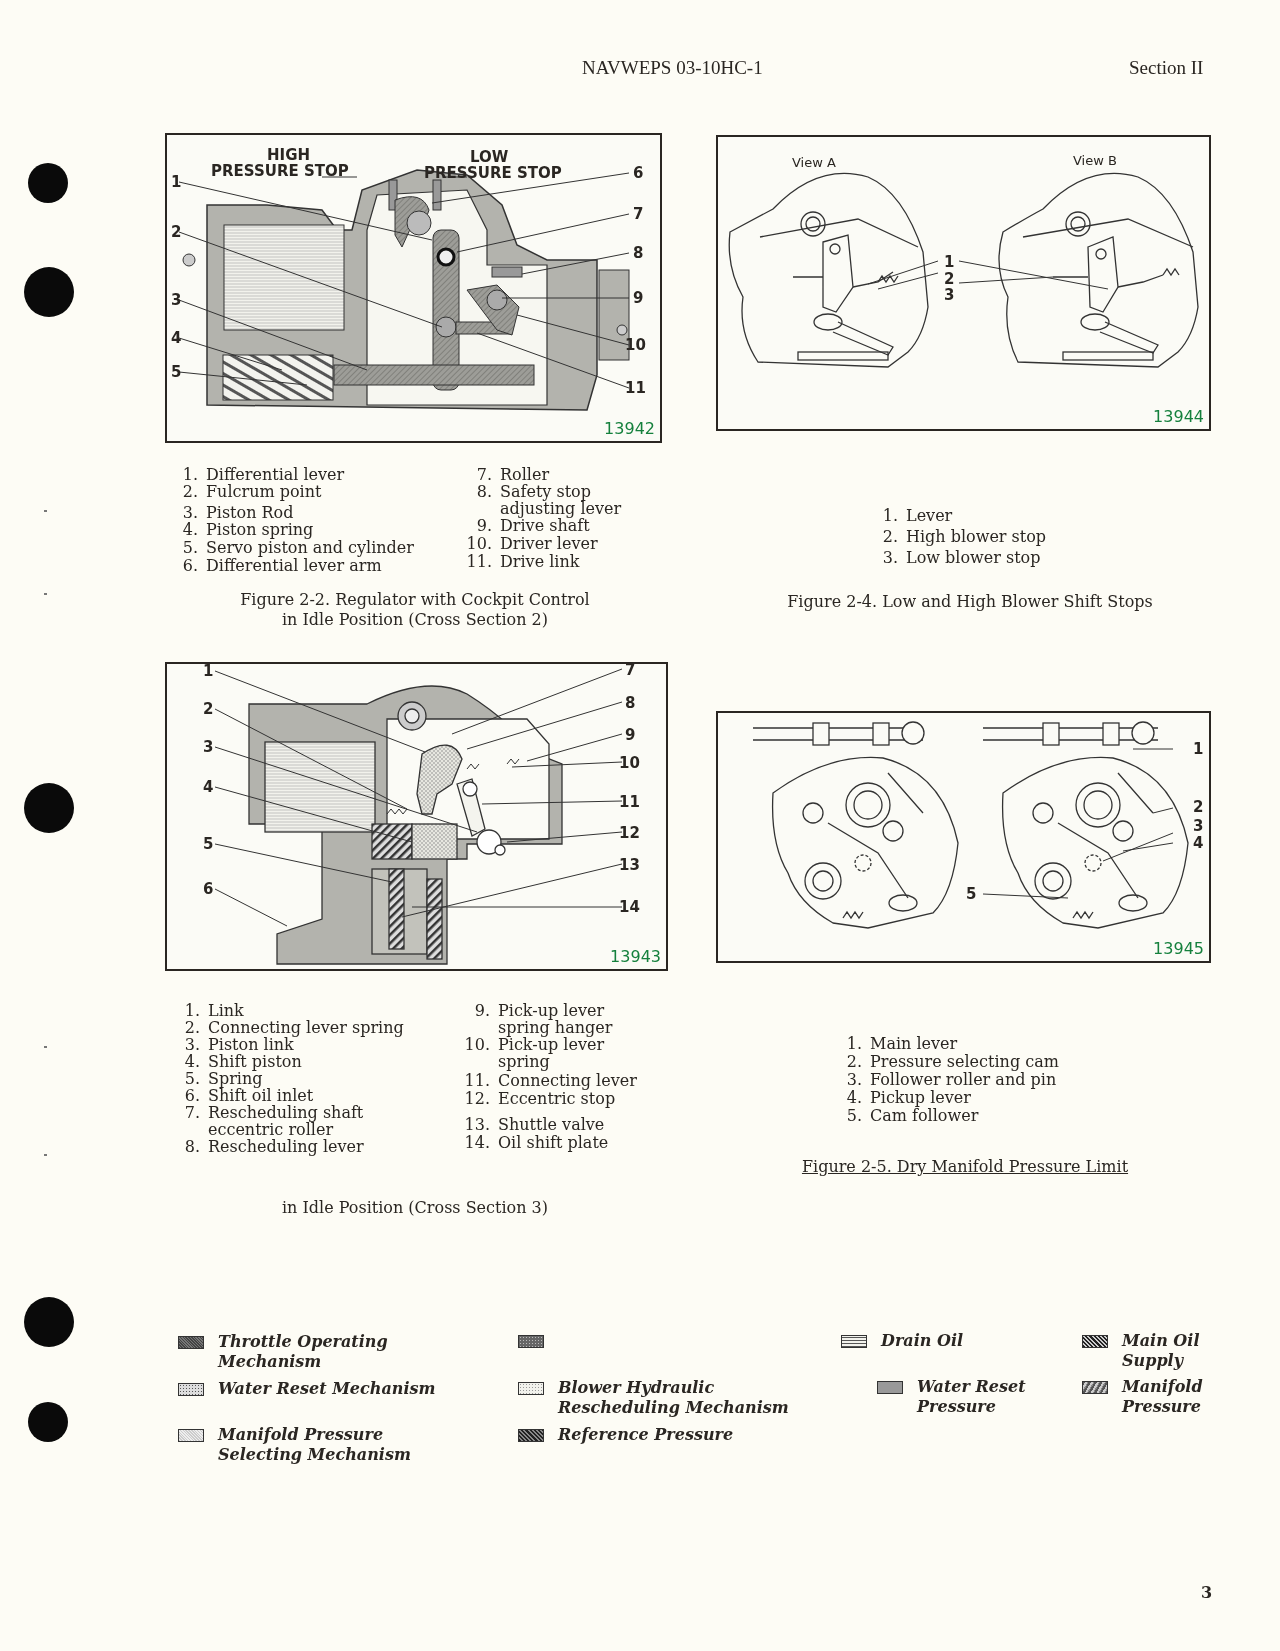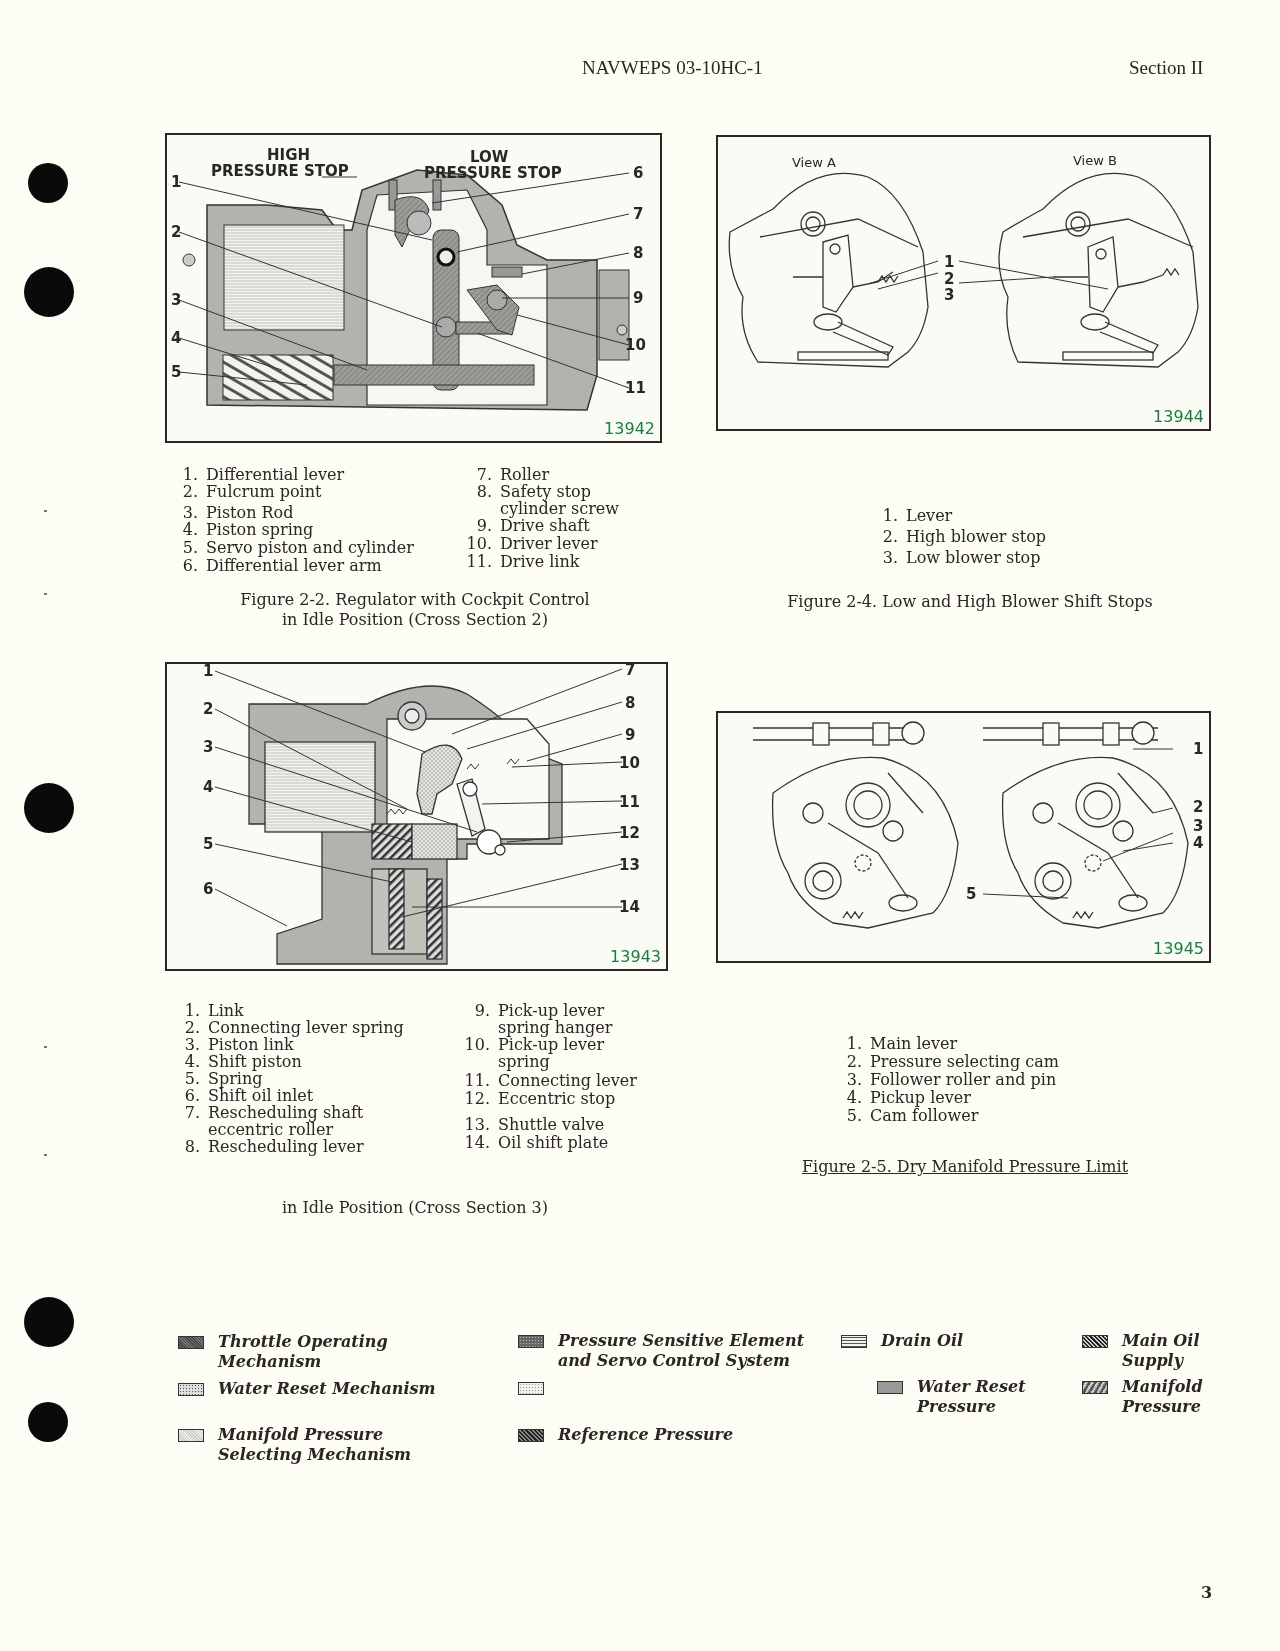--- a/index.html
+++ b/index.html
@@ -149,21 +149,21 @@
   <div class="row">
       <span class="num" style="width:34px">7.</span>
       <span>Roller</span>
     </div>
   <div class="row">
       <span class="num" style="width:34px">8.</span>
       <span>Safety stop</span>
     </div>
   <div class="row">
       <span class="num" style="width:34px"></span>
-      <span>cylinder screw</span>
+      <span>adjusting lever</span>
     </div>
   <div class="row">
       <span class="num" style="width:34px">9.</span>
       <span>Drive shaft</span>
     </div>
   <div class="row" style="margin-top:1px">
       <span class="num" style="width:34px">10.</span>
       <span>Driver lever</span>
     </div>
   <div class="row" style="margin-top:1px">
@@ -474,27 +474,27 @@
 <div class="key" style="left:178px;top:1425px;">
   <span class="swatch" style="background:repeating-linear-gradient(45deg,#ccc 0 1px,#eee 1px 2px);"></span>
   <div>
       <div>Manifold Pressure</div>
       <div>Selecting Mechanism</div>
     </div>
 </div>
 
 <div class="key" style="left:518px;top:1331px;">
   <span class="swatch" style="background:radial-gradient(#bbb 30%,#666 40%) 0 0/3px 3px;"></span>
-  <div>
-      <div>Pressure Sensitive Element</div>
-      <div>and Servo Control System</div>
-    </div>
 </div>
 <div class="key" style="left:518px;top:1378px;">
   <span class="swatch" style="background:radial-gradient(#999 25%,#f2f2ec 30%) 0 0/3px 3px;"></span>
+  <div>
+      <div>Blower Hydraulic</div>
+      <div>Rescheduling Mechanism</div>
+    </div>
 </div>
 <div class="key" style="left:518px;top:1425px;">
   <span class="swatch" style="background:repeating-linear-gradient(45deg,#222 0 1.5px,#888 1.5px 3px);"></span>
   <div>
       <div>Reference Pressure</div>
     </div>
 </div>
 
 <div class="key" style="left:841px;top:1331px;">
   <span class="swatch" style="background:repeating-linear-gradient(0deg,#555 0 1px,#f2f2ec 1px 3px);"></span>

